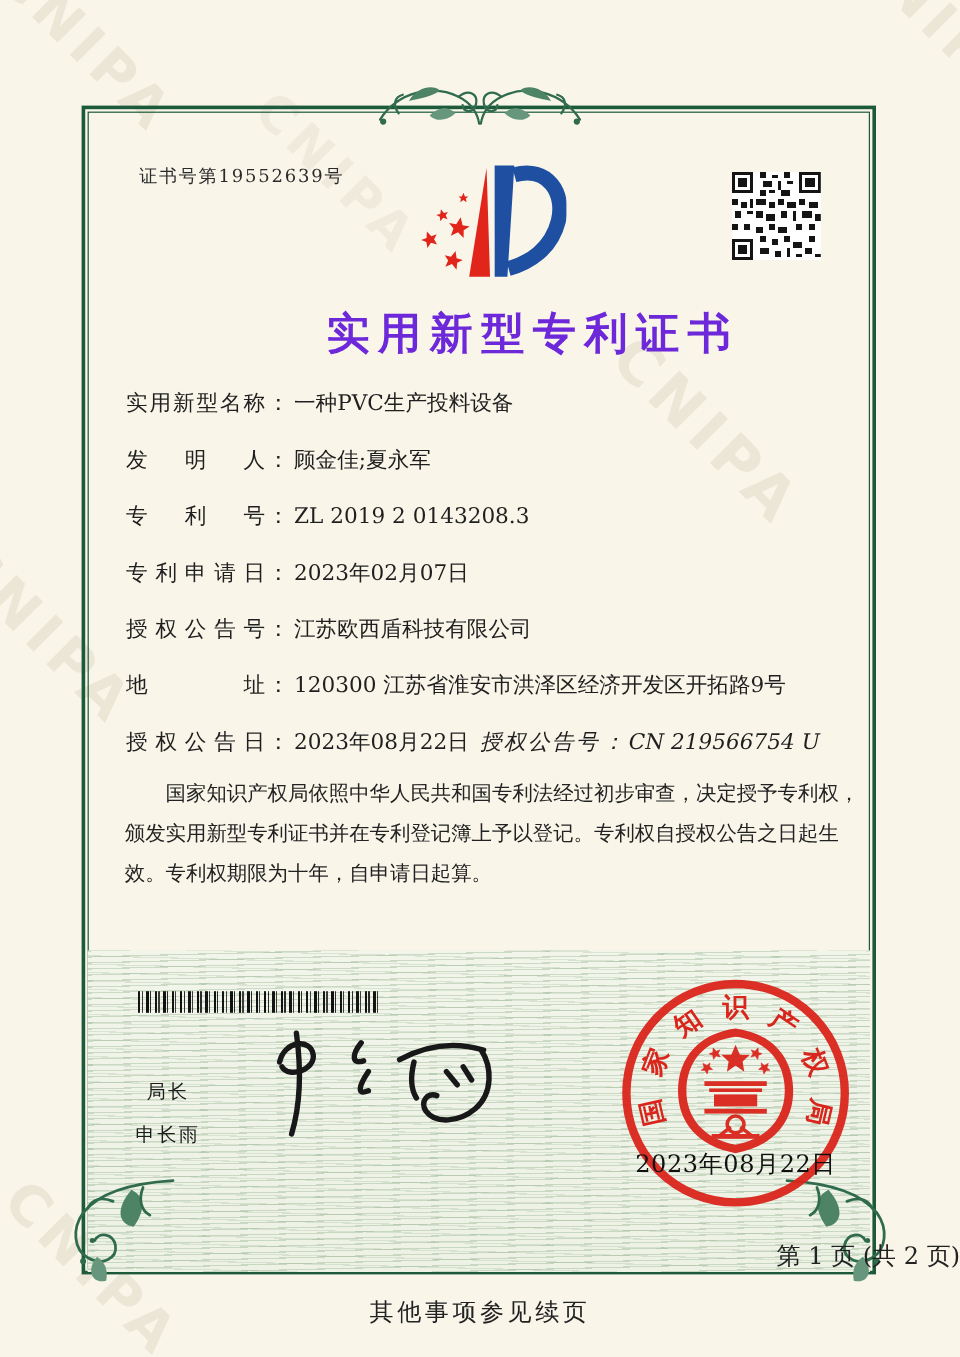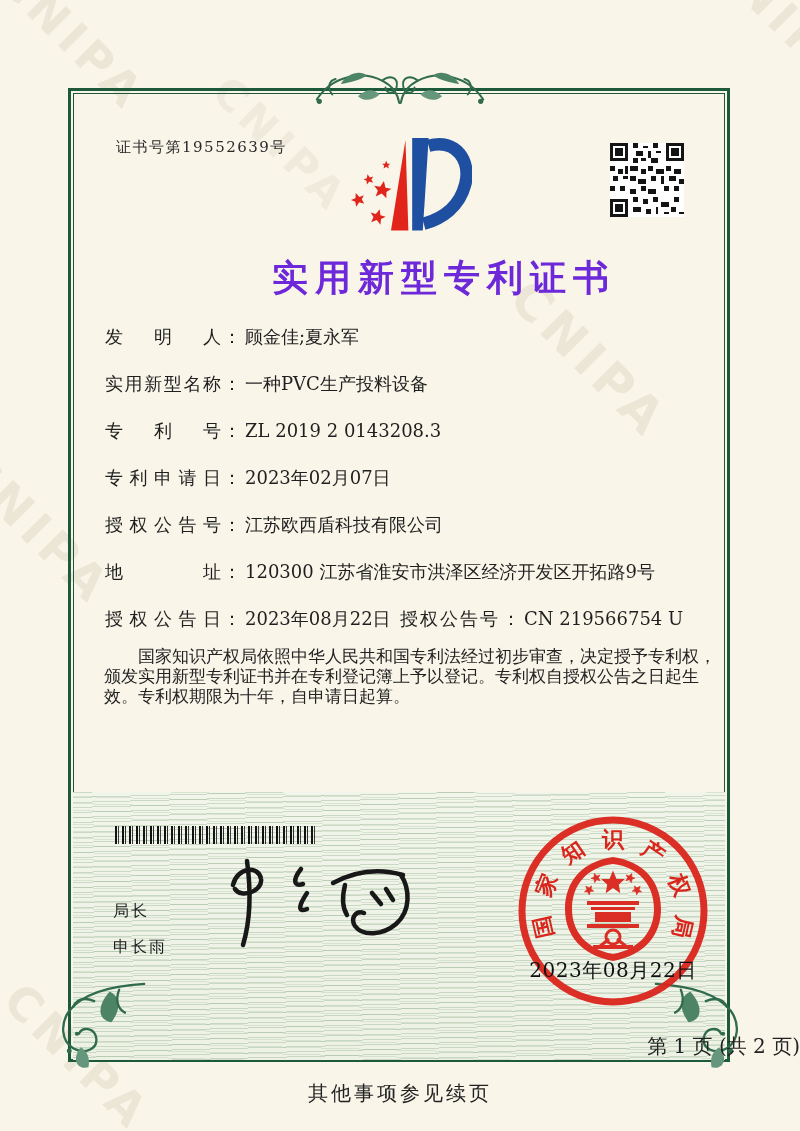--- a/index.html
+++ b/index.html
@@ -24,35 +24,35 @@
   .cert-no{position:absolute;left:116px;top:138px;font-size:15px;letter-spacing:1.5px;color:#2a2a2a;}
   .logo{position:absolute;left:337px;top:133px;}
   .qr{position:absolute;left:610px;top:143px;}
   .title{position:absolute;left:0;top:254px;width:100%;text-align:center;
          font-size:36px;font-weight:bold;letter-spacing:7px;color:#6d28d9;padding-left:44px;}
   
   .fields{position:absolute;left:105px;top:322px;width:615px;font-size:18px;}
   .frow{position:relative;height:47px;line-height:30px;white-space:nowrap;}
   .flabel{display:inline-block;width:116px;text-align:justify;text-align-last:justify;vertical-align:top;}
   .fcolon{display:inline-block;margin:0 4px 0 2px;}
-  .pair2{position:absolute;left:295px;top:0;}
+  .pair2{position:absolute;left:295px;top:0;font-style:italic;}
   .pair2 .flabel2{letter-spacing:2px;}
   
-  .paras{position:absolute;left:104px;top:646px;width:614px;font-size:17px;line-height:20px;color:#222;}
+  .paras{position:absolute;left:104px;top:646px;width:614px;font-size:17px;line-height:33px;color:#222;}
   .paras p{margin:0;text-indent:2em;}
   
   .barcode{position:absolute;left:115px;top:826px;width:203px;height:18px;
      background:repeating-linear-gradient(90deg,
        #141414 0 2px, rgba(0,0,0,0) 2px 3px,
        #3c3c3c 3px 4px, rgba(0,0,0,0) 4px 7px,
        #101010 7px 9px, rgba(0,0,0,0) 9px 10px,
        #2a2a2a 10px 11px, rgba(0,0,0,0) 11px 14px);}
   
   .signer{position:absolute;left:113px;top:893px;font-family:Liberation Sans, sans-serif;
-          font-size:16px;letter-spacing:2px;color:#1c1c1c;line-height:36px;}
+          font-size:16px;letter-spacing:2px;color:#1c1c1c;line-height:36px;text-align:center;}
   .signature{position:absolute;left:213px;top:853px;}
   
   .seal{position:absolute;left:515px;top:813px;width:196px;height:196px;}
   .seal svg{position:absolute;left:0;top:0;}
   .seal-arc span{position:absolute;left:50%;top:50%;font-weight:bold;font-size:22px;
                  color:#da251c;font-family:"DejaVu Serif","Liberation Serif",serif;}
   .seal-date{position:absolute;left:0;top:144px;width:100%;text-align:center;
              font-size:20px;color:#111;letter-spacing:0.5px;}
   
   .page-info{position:absolute;left:0;top:1033px;width:100%;text-align:right;font-size:20px;color:#222;}
@@ -179,24 +179,24 @@
       <rect x="21" y="27" width="2" height="1"></rect>
         <rect x="24" y="25" width="2" height="2"></rect>
         <rect x="27" y="27" width="2" height="1"></rect>
     </g>
   </svg>
 
   <div class="title">实用新型专利证书</div>
 
   <div class="fields">
     <div class="frow">
+      <span class="flabel">实用新型名称</span><span class="fcolon">：</span><span>一种PVC生产投料设备</span>
+    </div>
+    <div class="frow">
       <span class="flabel">发明人</span><span class="fcolon">：</span><span>顾金佳;夏永军</span>
-    </div>
-    <div class="frow">
-      <span class="flabel">实用新型名称</span><span class="fcolon">：</span><span>一种PVC生产投料设备</span>
     </div>
     <div class="frow">
       <span class="flabel">专利号</span><span class="fcolon">：</span><span>ZL 2019 2 0143208.3</span>
     </div>
     <div class="frow">
       <span class="flabel">专利申请日</span><span class="fcolon">：</span><span>2023年02月07日</span>
     </div>
     <div class="frow">
       <span class="flabel">授权公告号</span><span class="fcolon">：</span><span>江苏欧西盾科技有限公司</span>
     </div>

